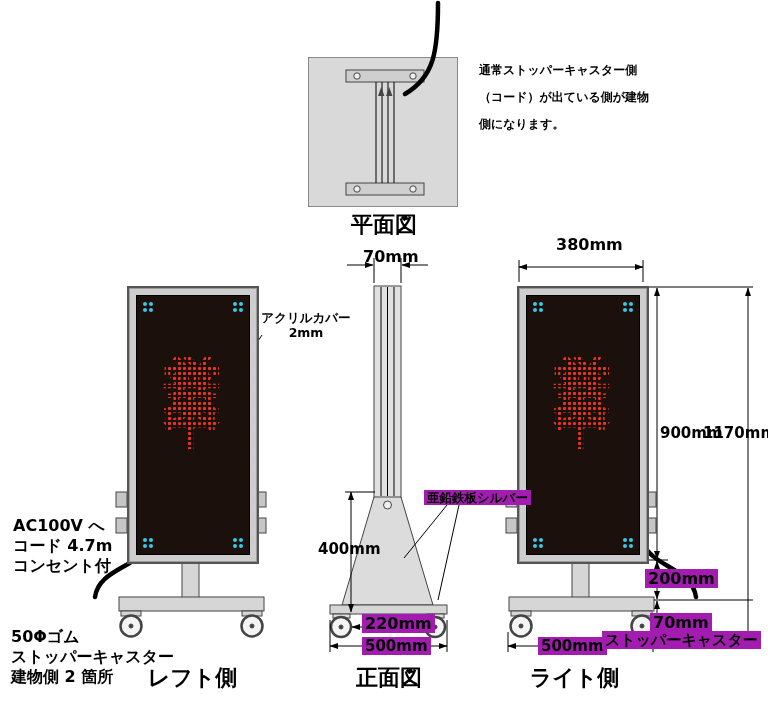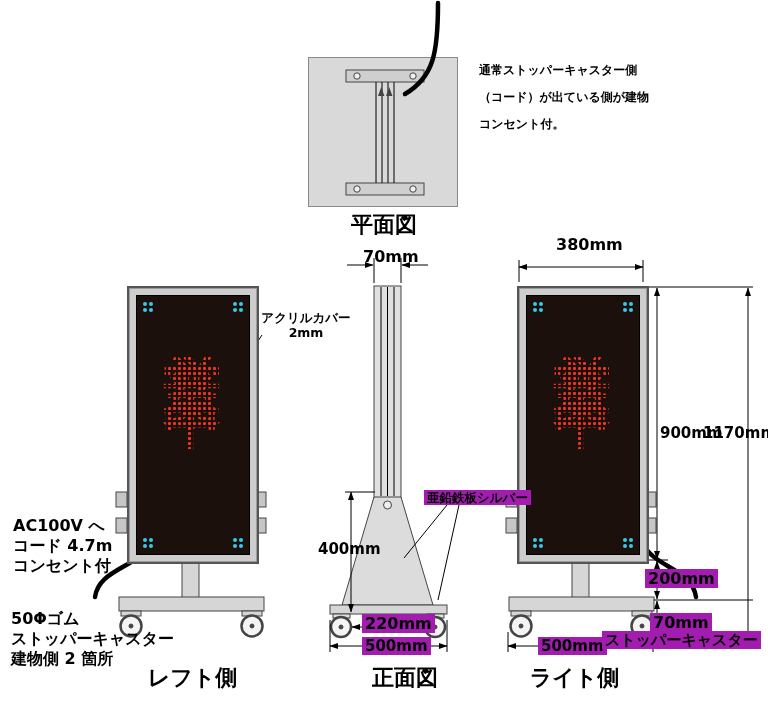--- a/index.html
+++ b/index.html
@@ -192,21 +192,21 @@
       <line x1="508" y1="632" x2="508" y2="652"></line>
       <line x1="653" y1="632" x2="653" y2="652"></line>
       <line x1="508" y1="646" x2="653" y2="646" marker-start="url(#mS)" marker-end="url(#mE)"></line>
     </g>
   </svg>
 
   <div class="t view-label" style="left:330px;top:212px;width:108px;">平面図</div>
   <div class="t note" style="left:479px;top:57px;">
     <div>通常ストッパーキャスター側</div>
     <div>（コード）が出ている側が建物</div>
-    <div>コンセント付。</div>
+    <div>側になります。</div>
   </div>
 
   <div class="t small center" style="left:258px;top:310px;width:96px;">
     <div>アクリルカバー</div>
     <div>2mm</div>
   </div>
 
   <div class="t small bg" style="left:424px;top:490px;">亜鉛鉄板シルバー</div>
 
   <div class="t dim center" style="left:363px;top:247px;width:50px;">70mm</div>
@@ -220,23 +220,23 @@
   <div class="t dim15 bg" style="left:362px;top:637px;">500mm</div>
   <div class="t dim15 bg" style="left:538px;top:637px;">500mm</div>
   <div class="t dim15 bg" style="left:602px;top:631px;">ストッパーキャスター</div>
 
   <div class="t block16" style="left:13px;top:516px;">
     <div>AC100V へ</div>
     <div>コード 4.7m</div>
     <div>コンセント付</div>
   </div>
 
-  <div class="t block16" style="left:11px;top:609px;">
+  <div class="t block16" style="left:11px;top:627px;">
     <div>50Φゴム</div>
     <div>ストッパーキャスター</div>
     <div>建物側 2 箇所</div>
   </div>
 
   <div class="t view-label" style="left:140px;top:665px;width:105px;">レフト側</div>
-  <div class="t view-label" style="left:363px;top:665px;width:84px;">正面図</div>
+  <div class="t view-label" style="left:347px;top:665px;width:84px;">正面図</div>
   <div class="t view-label" style="left:522px;top:665px;width:105px;">ライト側</div>
 
 </div>
 
 </body></html>

